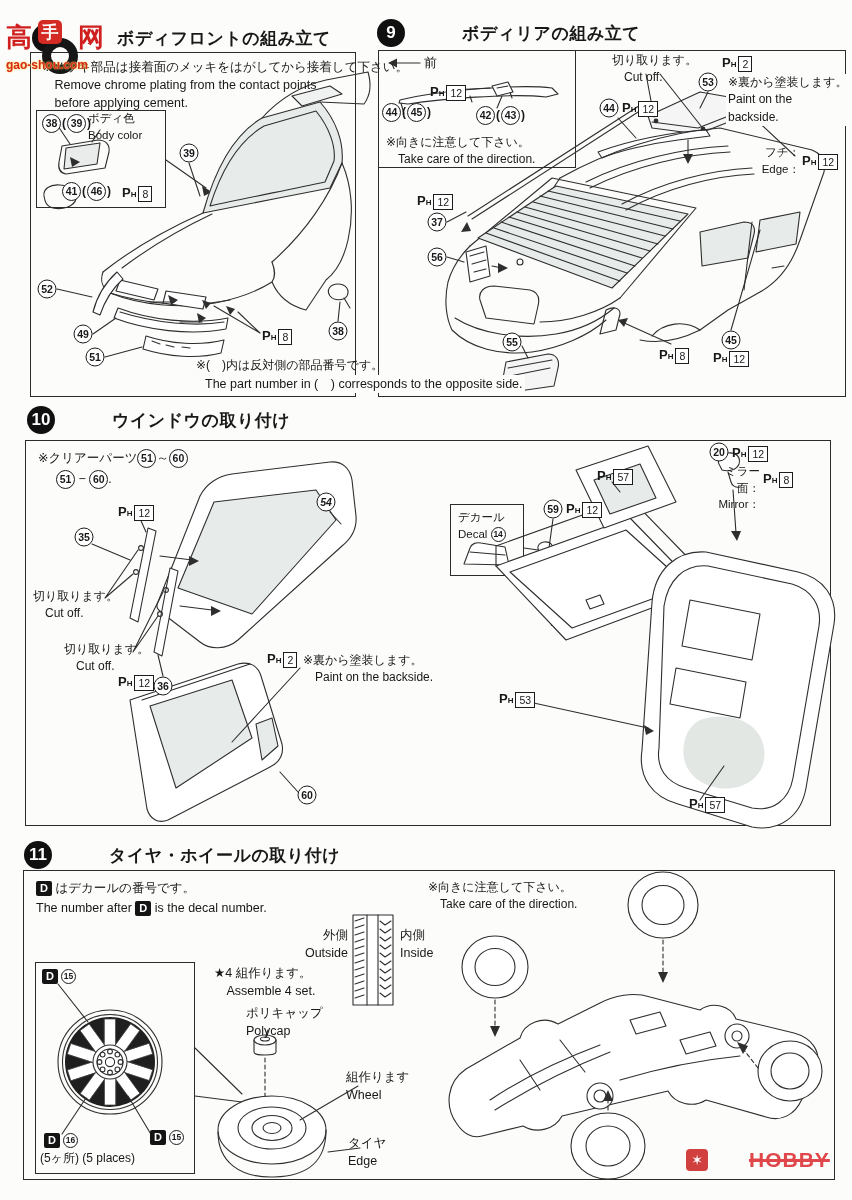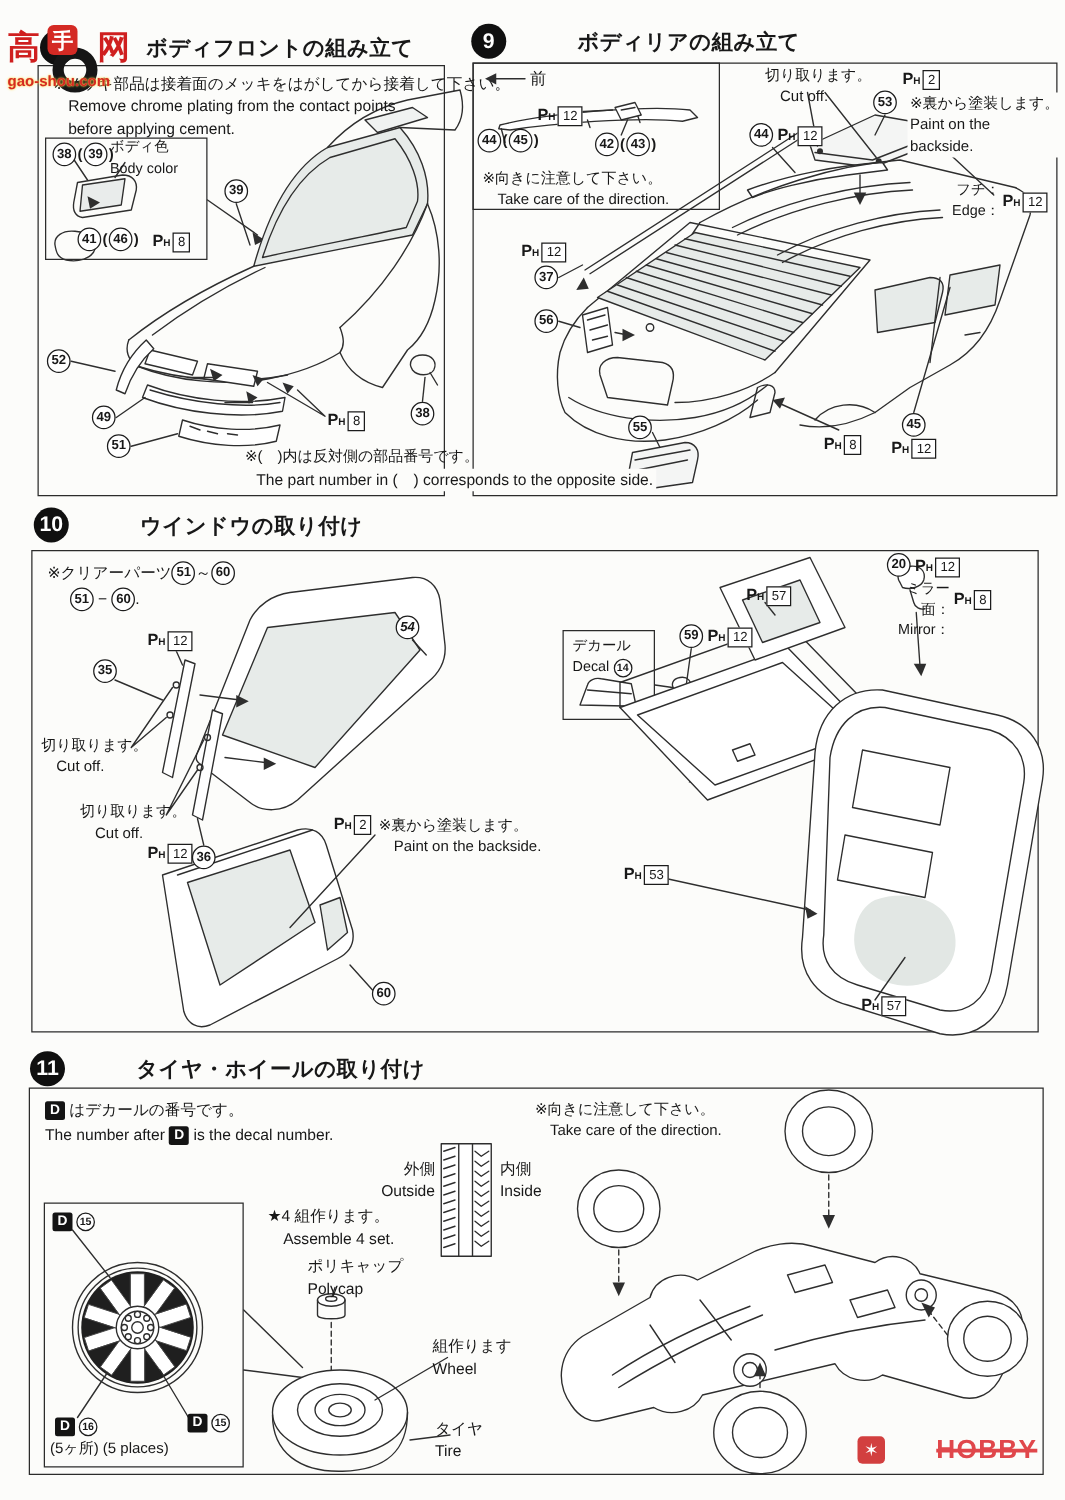--- a/index.html
+++ b/index.html
@@ -373,21 +373,21 @@
       <div class="lbl k-dnum" style="left: 44px; top: 1132px;"><span class="dwrap"><span class="dbox">D</span><span class="circ sm">16</span></span></div>
       <div class="lbl k-text" style="left: 40px; top: 1150px; font-size: 12px;">(5ヶ所) (5 places)</div>
       <div class="lbl k-dnum" style="left: 150px; top: 1129px;"><span class="dwrap"><span class="dbox">D</span><span class="circ sm">15</span></span></div>
       <div class="lbl k-text" style="left: 214px; top: 964px; font-size: 12.5px;">★4 組作ります。
 　Assemble 4 set.</div>
       <div class="lbl k-text" style="left: 246px; top: 1004px; font-size: 12.5px;">ポリキャップ
 Polycap</div>
       <div class="lbl k-text" style="left: 346px; top: 1068px; font-size: 12.5px;">組作ります
 Wheel</div>
       <div class="lbl k-text" style="left: 348px; top: 1134px; font-size: 12.5px;">タイヤ
-Tire</div>
+Edge</div>
     </div>
 
   <div class="wm-gs">
     <div class="wm-row">
       <span>高</span>
       <span class="wm-iconbox">
         <span class="wm-donut"></span>
         <span class="wm-hand">手</span>
       </span>
       <span>网</span>

